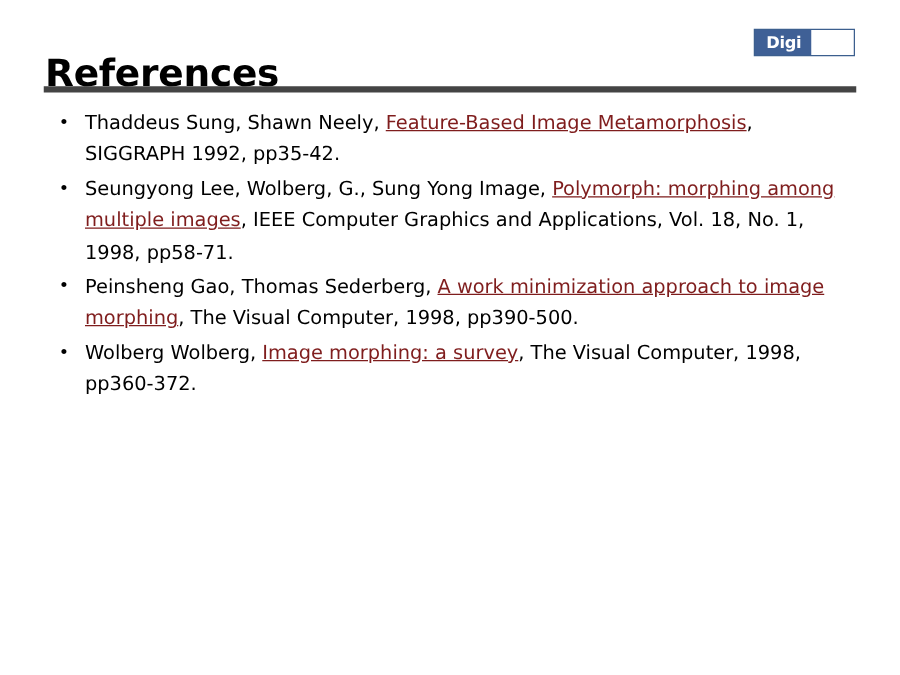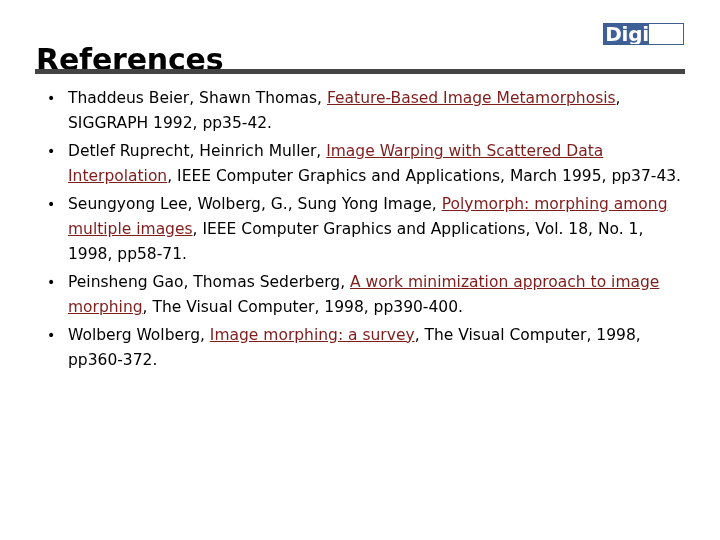--- a/index.html
+++ b/index.html
@@ -54,21 +54,21 @@
     border: 1px solid #3c5f8e;
     background: #ffffff;
     display: flex;
     align-items: stretch;
     overflow: hidden;
   }
   .logo-part {
     display: flex;
     align-items: center;
     justify-content: center;
-    font-size: 20px;
+    font-size: 13px;
     font-weight: 700;
     line-height: 1;
     letter-spacing: -0.3px;
     font-family: "DejaVu Sans", "Liberation Sans", sans-serif;
   }
   #logo-digi {
     background: #3f6096;
     color: #ffffff;
     flex: 0 0 44px;
     padding-left: 1px;
@@ -142,20 +142,19 @@
 
     <div id="brand-logo">
       <span class="logo-part" id="logo-digi">Digi</span>
       <span class="logo-part" id="logo-vfx">VFX</span>
     </div>
 
     <div id="title-divider"></div>
   </div>
 
   <ul id="references-list">
-      <li class="reference-item"><span class="ref-plain">Thaddeus Beier, Shawn Thomas, </span><span class="ref-link">Feature-Based Image Metamorphosis</span><span class="ref-plain">, SIGGRAPH 1992, pp35-42.</span></li>
-      <li class="reference-item"><span class="ref-plain">Detlef Ruprecht, Heinrich Muller, </span><span class="ref-link">Image Warping with Scattered Data Interpolation</span><span class="ref-plain">, IEEE Computer Graphics and Applications, March 1995, pp37-43.</span></li>
+      <li class="reference-item"><span class="ref-plain">Thaddeus Sung, Shawn Neely, </span><span class="ref-link">Feature-Based Image Metamorphosis</span><span class="ref-plain">, SIGGRAPH 1992, pp35-42.</span></li>
       <li class="reference-item"><span class="ref-plain">Seungyong Lee, Wolberg, G., Sung Yong Image, </span><span class="ref-link">Polymorph: morphing among multiple images</span><span class="ref-plain">, IEEE Computer Graphics and Applications, Vol. 18, No. 1, 1998, pp58-71.</span></li>
-      <li class="reference-item"><span class="ref-plain">Peinsheng Gao, Thomas Sederberg, </span><span class="ref-link">A work minimization approach to image morphing</span><span class="ref-plain">, The Visual Computer, 1998, pp390-400.</span></li>
+      <li class="reference-item"><span class="ref-plain">Peinsheng Gao, Thomas Sederberg, </span><span class="ref-link">A work minimization approach to image morphing</span><span class="ref-plain">, The Visual Computer, 1998, pp390-500.</span></li>
       <li class="reference-item"><span class="ref-plain">Wolberg Wolberg, </span><span class="ref-link">Image morphing: a survey</span><span class="ref-plain">, The Visual Computer, 1998, pp360-372.</span></li>
     </ul>
 
 </div>
 
 </body></html>

